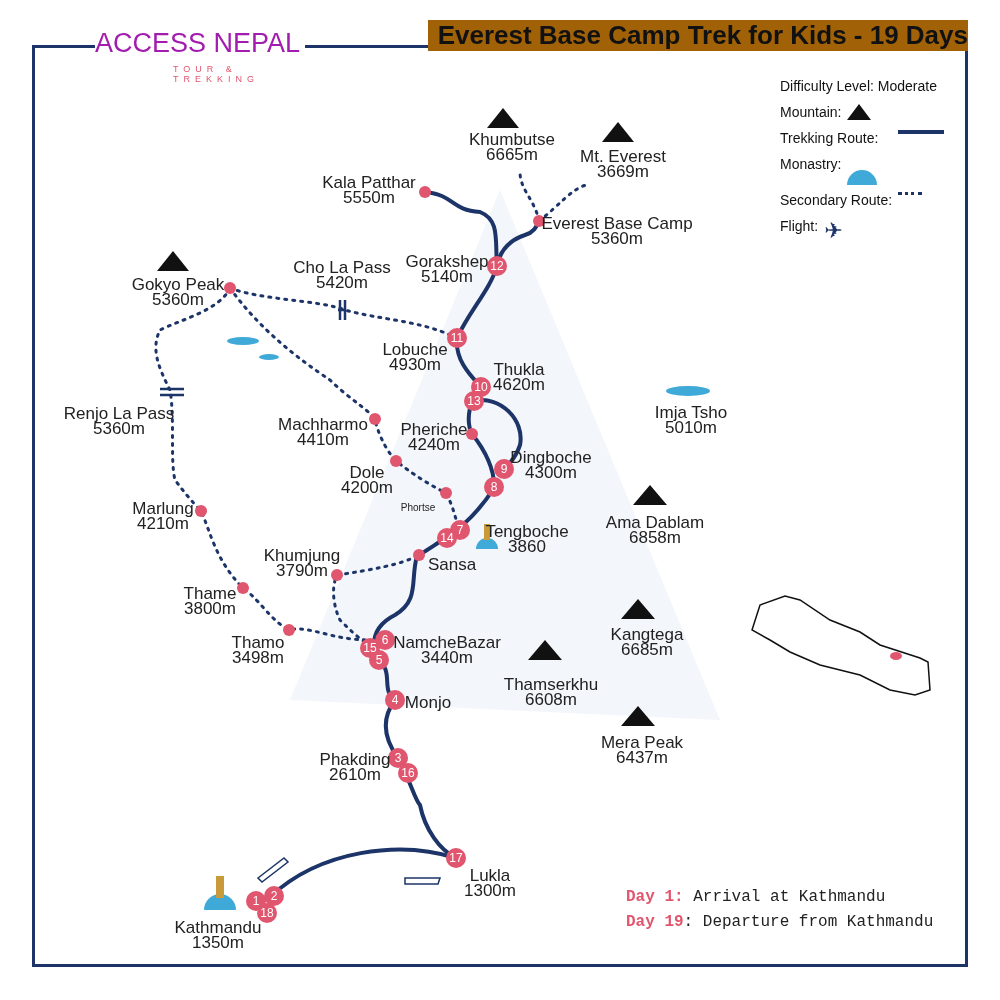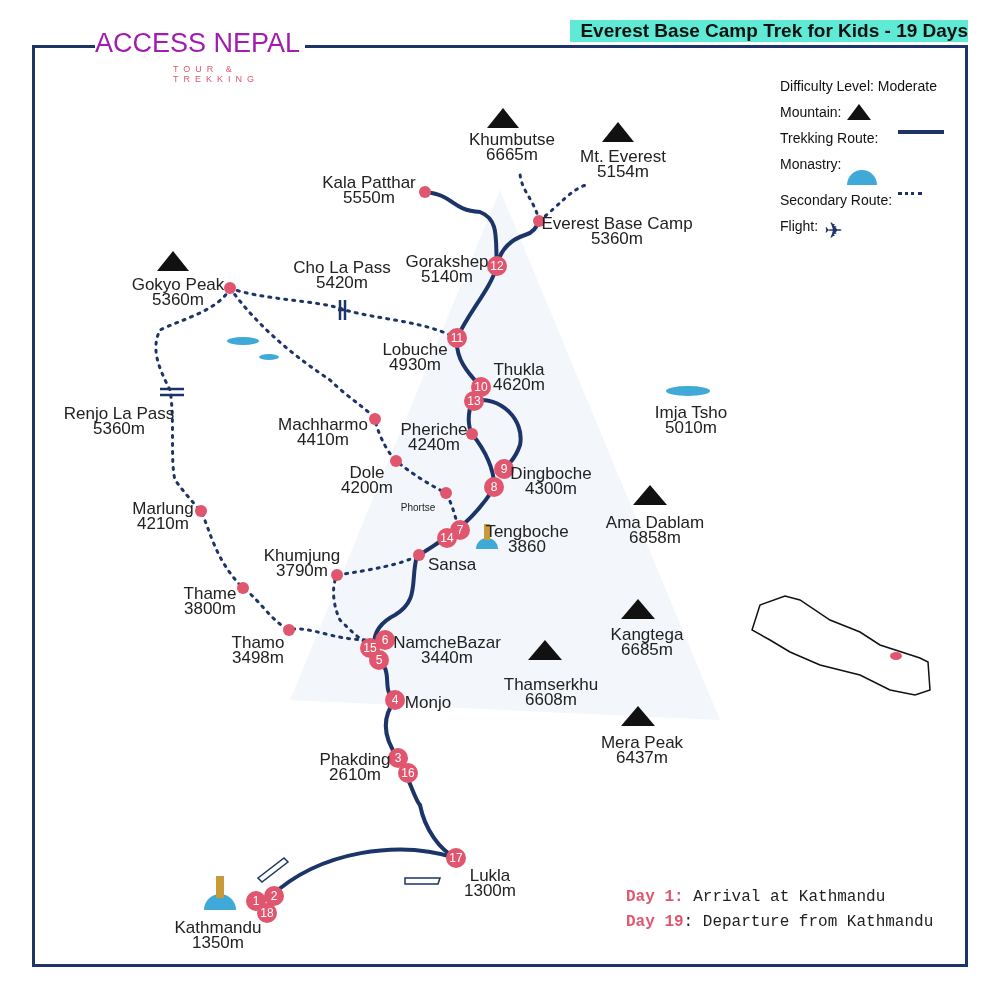--- a/index.html
+++ b/index.html
@@ -1,18 +1,18 @@
 <!DOCTYPE html>
 <html><head>
 <meta charset="utf-8">
 <style>
   html,body{margin:0;padding:0;background:#fff;}
   body{width:1000px;height:1000px;position:relative;overflow:hidden;font-family:"Liberation Sans",sans-serif;color:#222;}
   .frame{position:absolute;left:32px;top:45px;width:936px;height:922px;border:3px solid #1c3468;box-sizing:border-box;}
-  .title{position:absolute;right:32px;top:20px;font-size:19px;font-weight:bold;color:#111;background:#5eead4;padding:0 0 0 10px;}
+  .title{position:absolute;right:32px;top:20px;font-size:26px;font-weight:bold;color:#111;background:#a16207;padding:0 0 0 10px;}
   .logo{position:absolute;left:95px;top:24px;width:210px;height:60px;background:#fff;}
   .logo-main{position:absolute;left:0;top:4px;font-size:27px;color:#a21caf;letter-spacing:0px;}
   .logo-sub{position:absolute;left:78px;top:40px;font-size:9px;color:#e0566e;letter-spacing:5px;}
   svg.map{position:absolute;left:0;top:0;}
   .lbl{position:absolute;font-size:17px;text-align:center;line-height:15px;color:#222;transform:translateX(-50%);white-space:nowrap;}
   .legend{position:absolute;left:760px;top:78px;font-size:14px;color:#111;}
   .legend div{height:26px;display:flex;align-items:flex-start;gap:6px;margin-left:20px;}
   .days{position:absolute;left:626px;top:885px;font-size:16px;line-height:25px;font-family:Liberation Mono, monospace;}
   .days .d{color:#e0566e;font-weight:bold;}
 </style>
@@ -132,33 +132,33 @@
       <text x="474" y="405">13</text>
     <text x="481" y="391">10</text>
       <text x="457" y="342">11</text>
     <text x="497" y="270">12</text>
       <text x="456" y="862">17</text>
   </g>
 </svg>
 
 <div class="lbl" style="left:369px;top:175px"><span>Kala Patthar</span><br><span>5550m</span></div>
 <div class="lbl" style="left:512px;top:132px"><span>Khumbutse</span><br><span>6665m</span></div>
-<div class="lbl" style="left:623px;top:149px"><span>Mt. Everest</span><br><span>5154m</span></div>
+<div class="lbl" style="left:623px;top:149px"><span>Mt. Everest</span><br><span>3669m</span></div>
 <div class="lbl" style="left:617px;top:216px"><span>Everest Base Camp</span><br><span>5360m</span></div>
 <div class="lbl" style="left:447px;top:254px"><span>Gorakshep</span><br><span>5140m</span></div>
 <div class="lbl" style="left:178px;top:277px"><span>Gokyo Peak</span><br><span>5360m</span></div>
 <div class="lbl" style="left:342px;top:260px"><span>Cho La Pass</span><br><span>5420m</span></div>
 <div class="lbl" style="left:415px;top:342px"><span>Lobuche</span><br><span>4930m</span></div>
 <div class="lbl" style="left:519px;top:362px"><span>Thukla</span><br><span>4620m</span></div>
 <div class="lbl" style="left:119px;top:406px"><span>Renjo La Pass</span><br><span>5360m</span></div>
 <div class="lbl" style="left:691px;top:405px"><span>Imja Tsho</span><br><span>5010m</span></div>
 <div class="lbl" style="left:323px;top:417px"><span>Machharmo</span><br><span>4410m</span></div>
 <div class="lbl" style="left:434px;top:422px"><span>Pheriche</span><br><span>4240m</span></div>
 <div class="lbl" style="left:367px;top:465px"><span>Dole</span><br><span>4200m</span></div>
-<div class="lbl" style="left:551px;top:466px"><span>Dingboche</span><br><span>4300m</span></div>
+<div class="lbl" style="left:551px;top:450px"><span>Dingboche</span><br><span>4300m</span></div>
 <div class="lbl" style="left:418px;top:500px;font-size:10px">Phortse</div>
 <div class="lbl" style="left:163px;top:501px"><span>Marlung</span><br><span>4210m</span></div>
 <div class="lbl" style="left:527px;top:524px"><span>Tengboche</span><br><span>3860</span></div>
 <div class="lbl" style="left:655px;top:515px"><span>Ama Dablam</span><br><span>6858m</span></div>
 <div class="lbl" style="left:302px;top:548px"><span>Khumjung</span><br><span>3790m</span></div>
 <div class="lbl" style="left:452px;top:557px">Sansa</div>
 <div class="lbl" style="left:210px;top:586px"><span>Thame</span><br><span>3800m</span></div>
 <div class="lbl" style="left:258px;top:635px"><span>Thamo</span><br><span>3498m</span></div>
 <div class="lbl" style="left:447px;top:635px"><span>NamcheBazar</span><br><span>3440m</span></div>
 <div class="lbl" style="left:647px;top:627px"><span>Kangtega</span><br><span>6685m</span></div>

